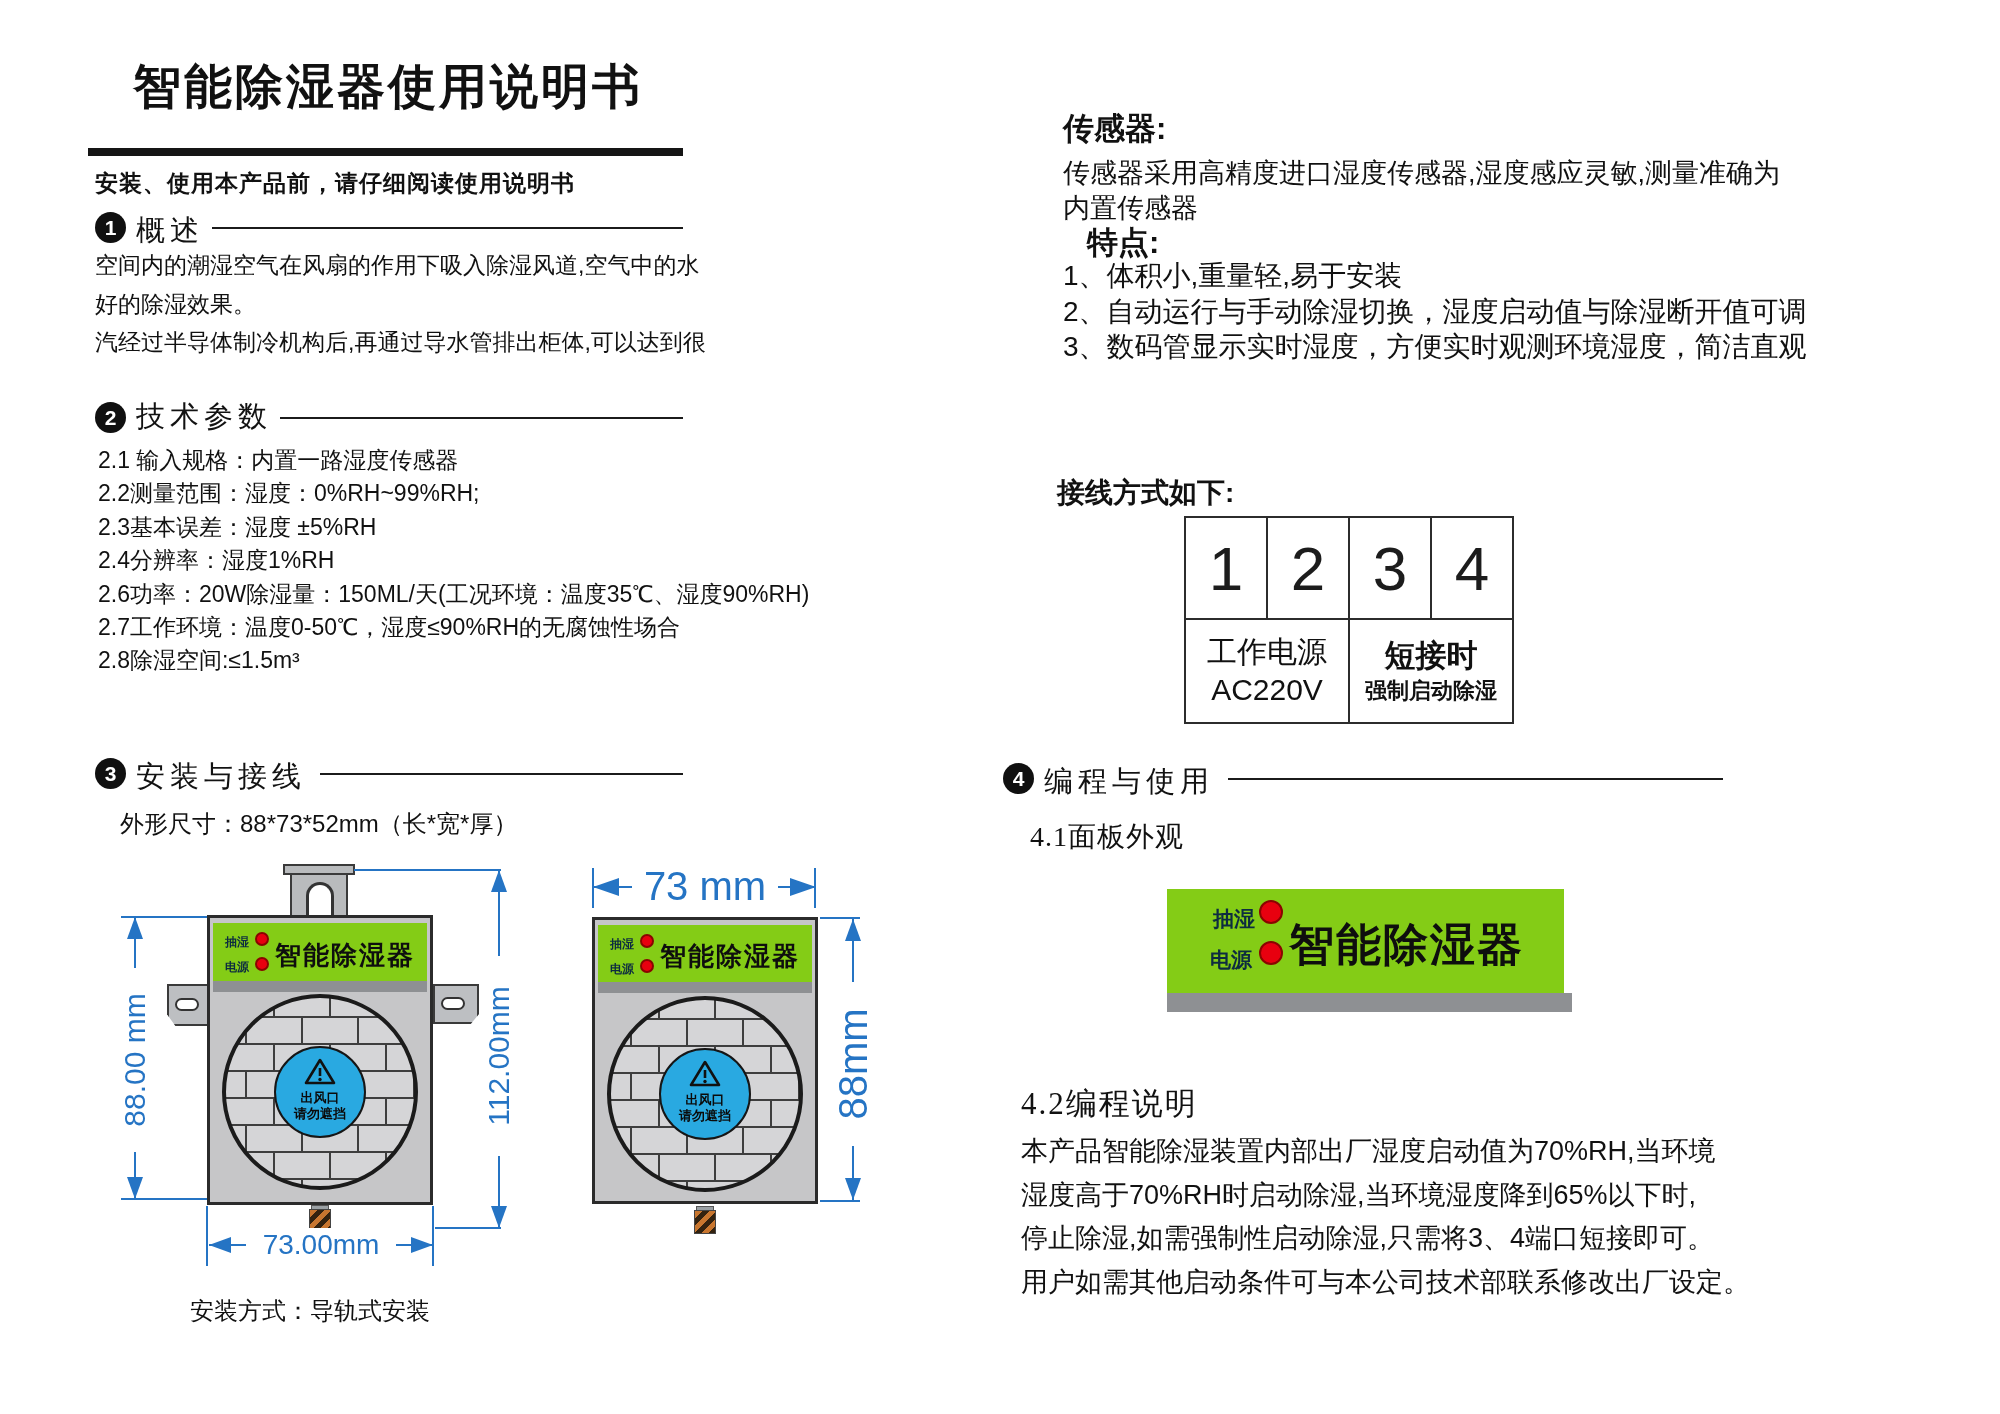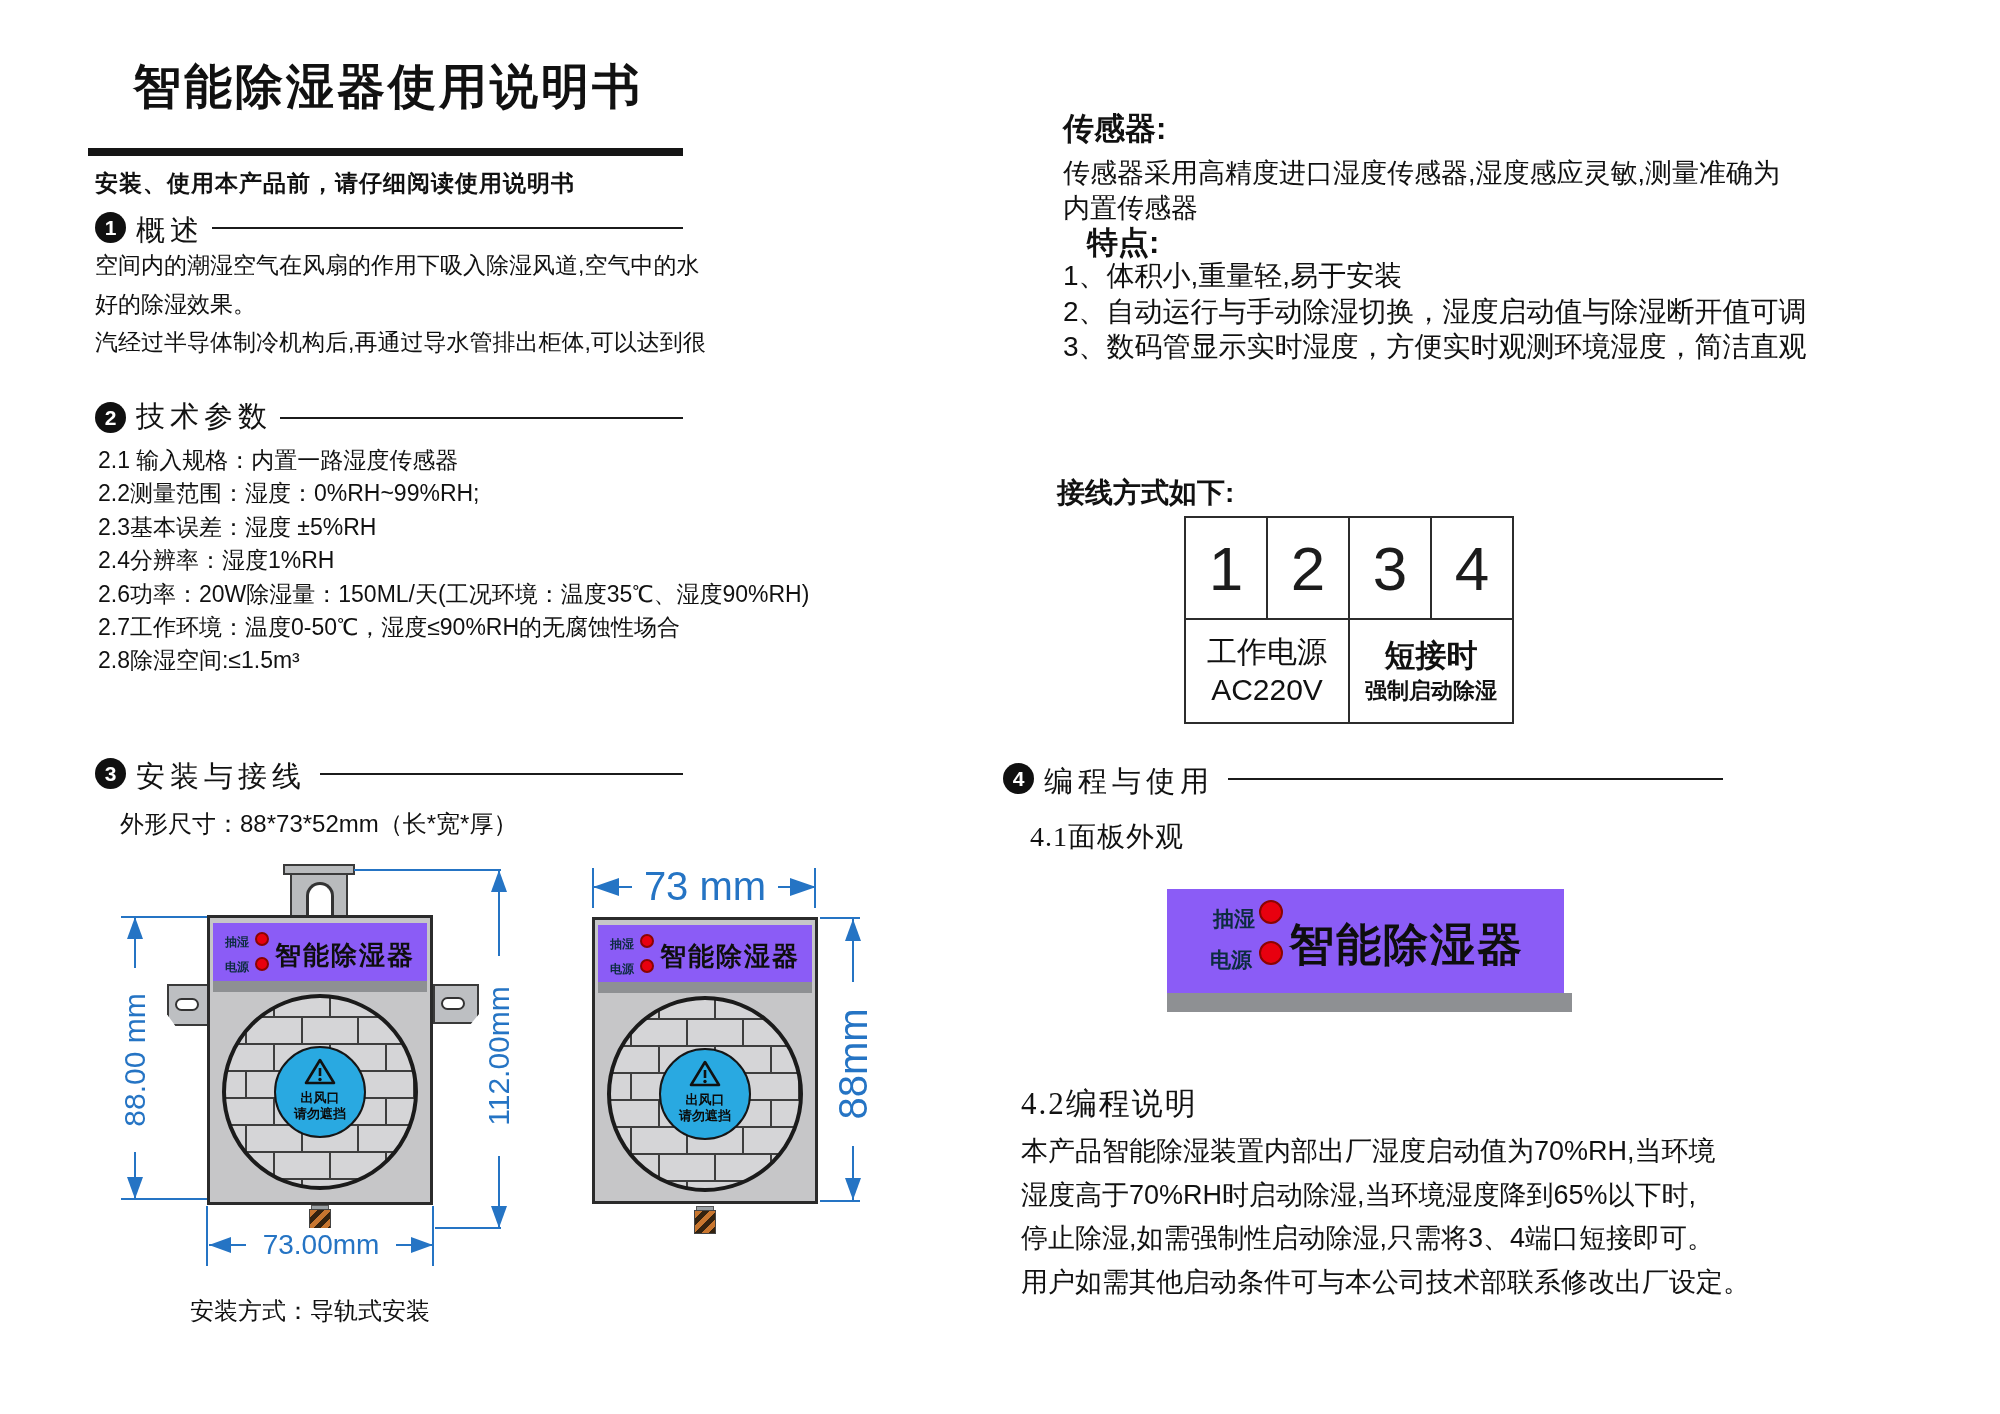--- a/index.html
+++ b/index.html
@@ -13,21 +13,21 @@
   .serif { font-family:"Liberation Serif", serif; }
 
   
   .sec-badge { width:31px; height:31px; border-radius:50%; background:#101010; color:#fff;
     font-weight:bold; font-size:21px; display:flex; align-items:center; justify-content:center; }
   .sec-title { font-size:29px; letter-spacing:5px; color:#121212; }
   .rule { background:#1b1b1b; height:2px; }
 
   
   .dev-body  { background:#c6c6c8; border:3px solid #2b2b2b; }
-  .dev-panel { background:#8b5cf6; }
+  .dev-panel { background:#84cc16; }
   .dev-strip { background:#8e9093; }
   .led-dot   { background:#e8000f; border:2px solid #8a0400; border-radius:50%; display:inline-block; }
   .led-label { color:#0d2c40; font-weight:bold; }
   .brand     { color:#0e0e0e; font-weight:bold; letter-spacing:2px; }
   .clip-part { background:#b9bbbd; border:2px solid #3a3a3a; }
   .clip-arch { background:#ffffff; border:3px solid #333; border-bottom:none; border-radius:14px 14px 0 0; }
   .rail      { background:#bdbfc2; border:2px solid #3a3a3a; }
   .rail-slot { background:#ffffff; border:2px solid #333; border-radius:7px; }
   .center-cap{ background:#29a9e1; border:2px solid #161616; border-radius:50%; text-align:center; }
   .outlet-text { font-weight:bold; color:#0b0b0b; font-size:13px; line-height:16px; }

